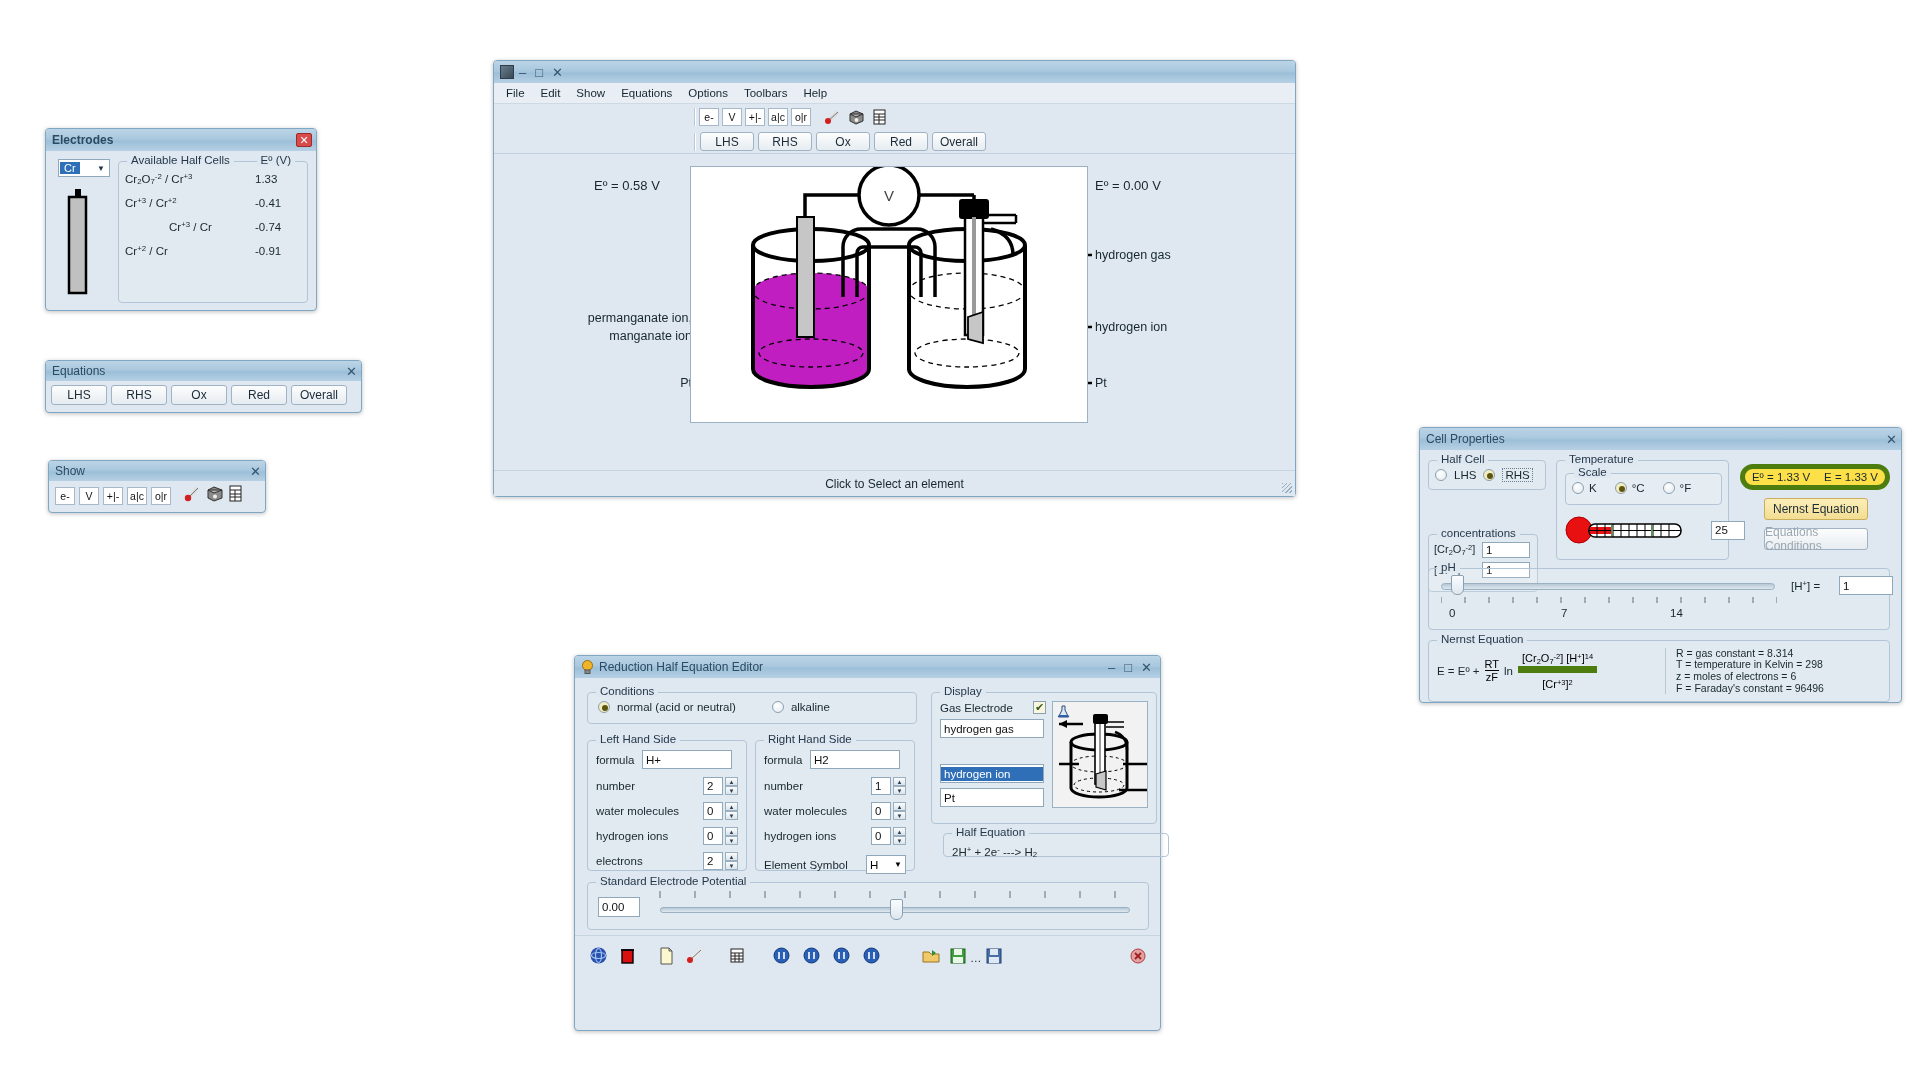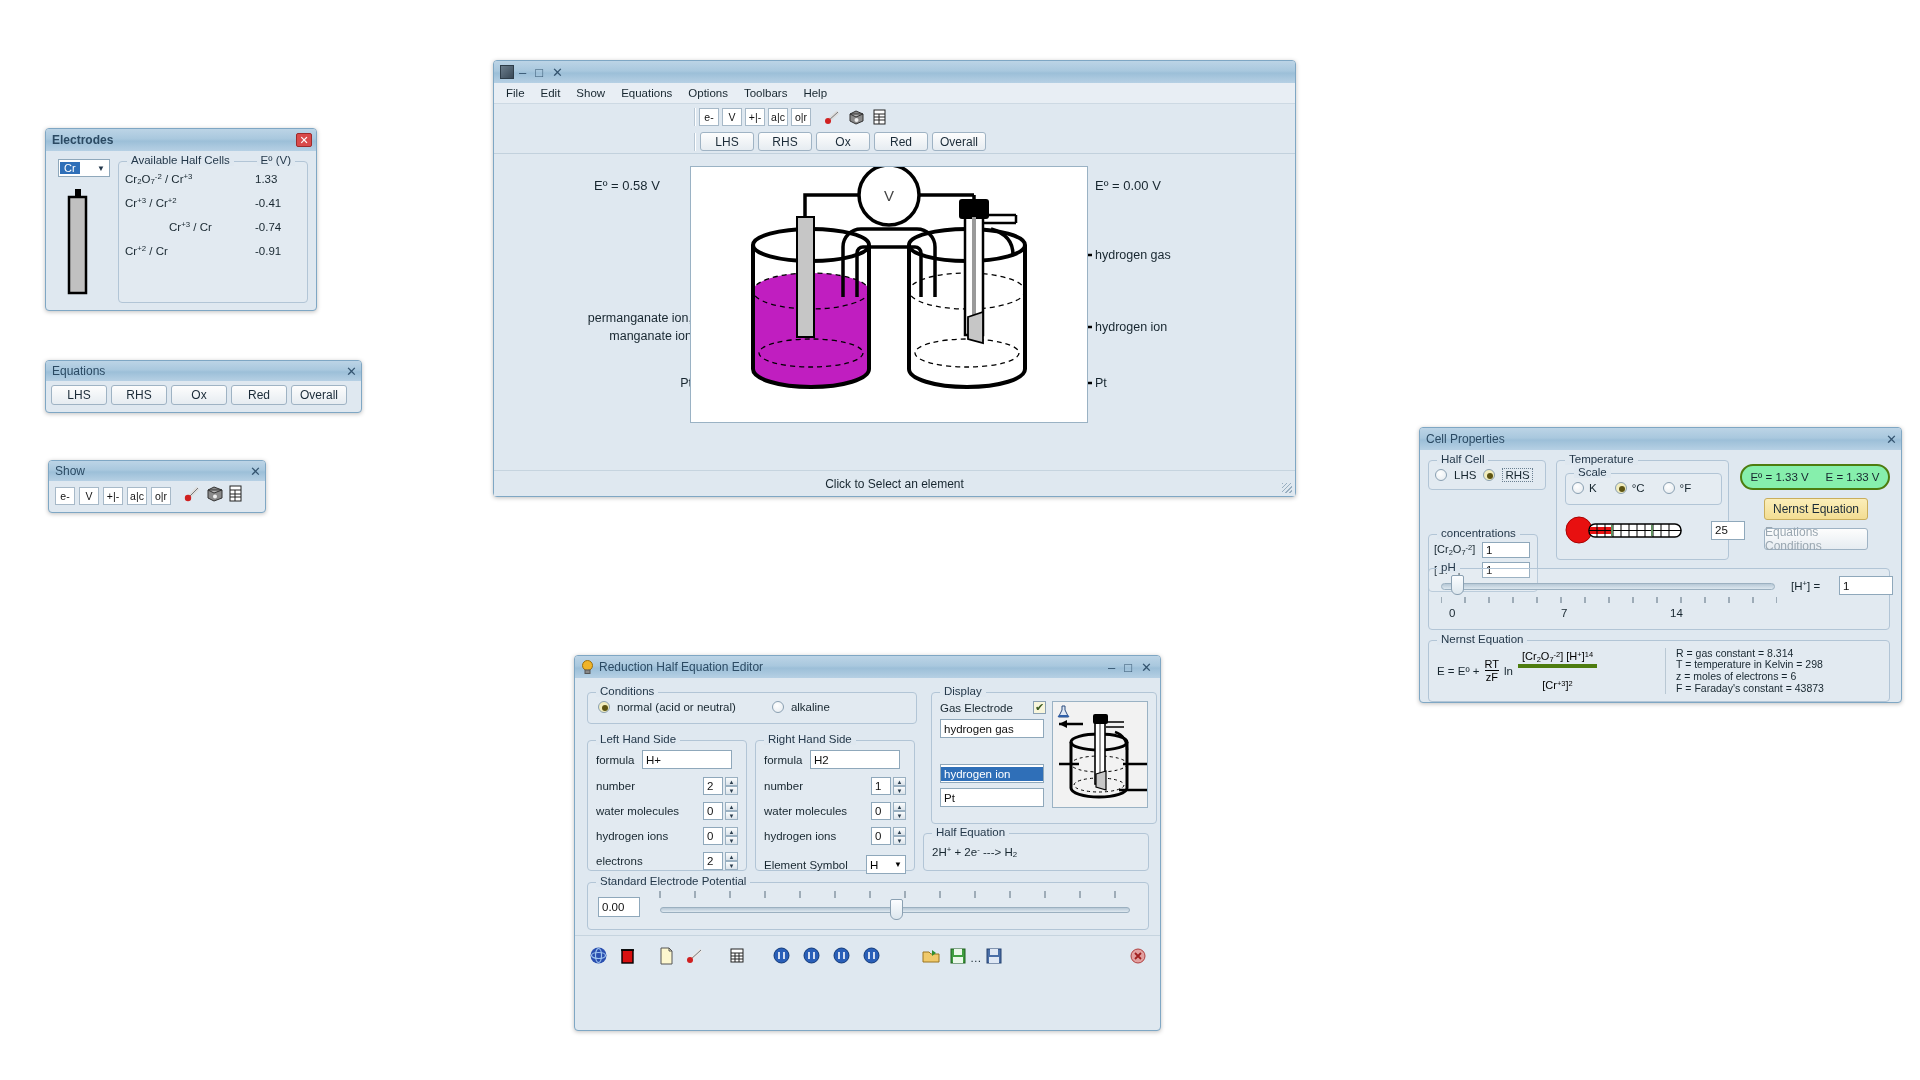--- a/index.html
+++ b/index.html
@@ -368,21 +368,21 @@
               <line x1="104" y1="9" x2="104" y2="22"></line>
             <line x1="24" y1="15.5" x2="116" y2="15.5"></line>
           </g>
           <line x1="47" y1="10" x2="47" y2="21" stroke="#5f8f5f" stroke-width="2"></line>
           <line x1="87" y1="10" x2="87" y2="21" stroke="#5f8f5f" stroke-width="2"></line>
         </svg>
         <span class="tfield" style="width:34px;height:19px;margin-left:24px;">25</span>
       </div>
     </div>
 
-    <div style="position:absolute;left:320px;top:14px;width:150px;height:26px;background:#86efac;border:2px solid #4d7c0f;border-radius:13px;display:flex;align-items:center;justify-content:space-around;">
+    <div style="position:absolute;left:320px;top:14px;width:150px;height:26px;background:#fde047;border:5px solid #4d7c0f;border-radius:13px;display:flex;align-items:center;justify-content:space-around;">
       <span class="lbl">Eº = 1.33 V</span>
       <span class="lbl">E  = 1.33 V</span>
     </div>
     <div class="btn" style="position:absolute;left:344px;top:48px;width:104px;height:22px;background:linear-gradient(to bottom,#fbeeb9,#f3dd92);border-color:#c9ae5c;">Nernst Equation</div>
     <div class="btn" style="position:absolute;left:344px;top:78px;width:104px;height:22px;color:#9aa7b1;">Equations Conditions</div>
 
     <div class="group" style="position:absolute;left:8px;top:118px;width:462px;height:62px;">
       <span class="glabel">pH</span>
       <div style="position:relative;padding:8px 8px 0 8px;">
         <div style="position:absolute;left:12px;top:14px;width:334px;height:7px;background:linear-gradient(to bottom,#b7c8d6,#dce7ef);border:1px solid #9bb0c0;border-radius:4px;"></div>
@@ -419,29 +419,29 @@
       <div style="display:flex;align-items:center;height:100%;padding:0 8px;">
         <div style="display:flex;align-items:center;gap:5px;width:218px;">
           <span class="lbl">E = Eº +</span>
           <span style="display:inline-flex;flex-direction:column;align-items:center;font-size:11px;">
             <span>RT</span>
             <span style="border-top:1px solid #000;width:100%;text-align:center;">zF</span>
           </span>
           <span class="lbl">ln</span>
           <span style="display:inline-flex;flex-direction:column;align-items:center;font-size:11px;">
             <span style="padding:0 4px;">[Cr<sub>2</sub>O<sub>7</sub><sup>-2</sup>] [H<sup>+</sup>]<sup>14</sup></span>
-            <span style="border-top:4px solid #4d7c0f;width:100%;text-align:center;padding-top:11px;">[Cr<sup>+3</sup>]<sup>2</sup></span>
+            <span style="border-top:7px solid #4d7c0f;width:100%;text-align:center;padding-top:5px;">[Cr<sup>+3</sup>]<sup>2</sup></span>
           </span>
         </div>
         <div style="border-left:1px solid #b9c8d4;height:46px;margin:0 10px;"></div>
         <div style="font-size:10.5px;line-height:11.6px;color:#17262f;">
           <div>R = gas constant = 8.314</div>
           <div>T = temperature in Kelvin = 298</div>
           <div>z = moles of electrons = 6</div>
-          <div>F = Faraday's constant = 43873</div>
+          <div>F = Faraday's constant = 96496</div>
         </div>
       </div>
     </div>
   </div>
 </div>
 
 <div class="win" style="left:574px; top:655px; width:587px; height:376px;">
   <div class="titlebar">
     <span style="margin-right:5px;display:inline-flex;">
       <svg width="13" height="14" viewBox="0 0 13 14">
@@ -590,21 +590,21 @@
             <polygon points="6,22 14,18 14,26" fill="#000"></polygon>
             <line x1="6" y1="62" x2="26" y2="62" stroke="#000" stroke-width="2.5"></line>
             <line x1="70" y1="62" x2="94" y2="62" stroke="#000" stroke-width="2.5"></line>
             <line x1="66" y1="88" x2="94" y2="88" stroke="#000" stroke-width="2.5"></line>
             <path d="M62 30 q12 4 12 18" fill="none" stroke="#000" stroke-width="2.5"></path>
           </svg>
         </div>
       </div>
     </div>
 
-    <div class="group" style="position:absolute;left:348px;top:155px;width:226px;height:38px;">
+    <div class="group" style="position:absolute;left:368px;top:155px;width:226px;height:24px;">
       <span class="glabel">Half Equation</span>
       <div class="lbl" style="padding:11px 8px;">2H<sup>+</sup> + 2e<sup>-</sup> ---&gt; H<sub>2</sub></div>
     </div>
 
     <div class="group" style="position:absolute;left:12px;top:204px;width:562px;height:48px;">
       <span class="glabel">Standard Electrode Potential</span>
       <div style="position:relative;height:100%;">
         <span class="tfield" style="position:absolute;left:10px;top:14px;width:42px;height:20px;">0.00</span>
         <svg style="position:absolute;left:62px;top:8px;" width="490" height="10">
           <g stroke="#5a6f7e" stroke-width="1">

